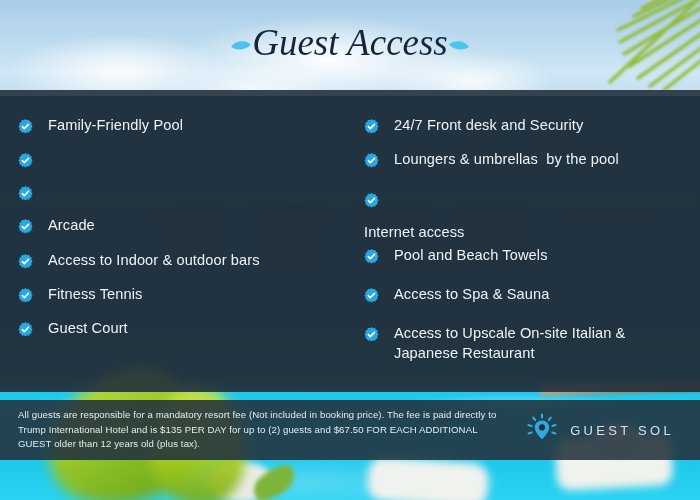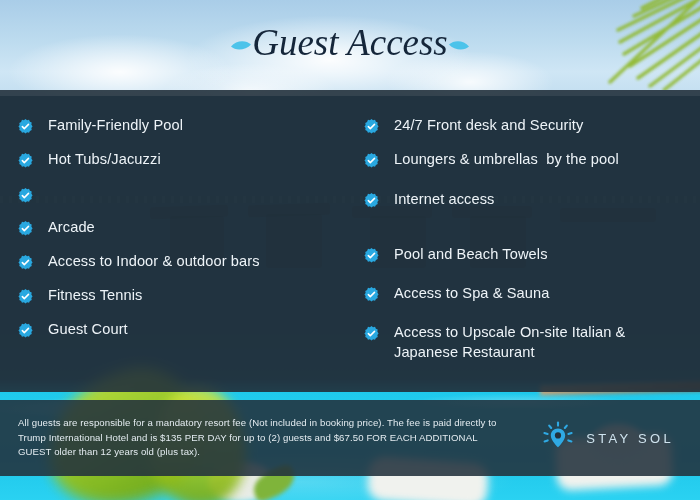--- a/index.html
+++ b/index.html
@@ -92,21 +92,21 @@
 
   .item{ display:flex; align-items:flex-start; gap:15px; margin-bottom:15px; }
   .item .badge{ flex:none; width:15px; height:15px; margin-top:3px; }
   .item .label{
     font-size:14.6px; line-height:1.32; color:#eef4f8;
     font-weight:400; letter-spacing:.1px; white-space:pre-wrap;
   }
 
   
   .footer{
-    position:absolute; left:0; top:400px; width:700px; height:76px;
+    position:absolute; left:0; top:400px; width:700px; height:60px;
     background:rgba(34,49,60,.88);
     display:flex; align-items:center; justify-content:space-between;
     padding:0 18px;
   }
   .disclaimer{
     font-size:9.6px; line-height:1.55; color:#e4ecf1; max-width:490px; letter-spacing:.1px;
   }
   .brand{ display:flex; align-items:center; gap:11px; padding-right:8px; }
   .brand-mark{ width:34px; height:34px; flex:none; }
   .brand-name{
@@ -180,21 +180,20 @@
             <path d="M10 0l2.1 1.6 2.6-.5 1.2 2.4 2.4 1.2-.5 2.6L19.4 10l-1.6 2.1.5 2.6-2.4 1.2-1.2 2.4-2.6-.5L10 19.4l-2.1-1.6-2.6.5-1.2-2.4-2.4-1.2.5-2.6L.6 10l1.6-2.1-.5-2.6 2.4-1.2L5.3 1.1l2.6.5z" fill="#29a8e0"></path>
             <path d="M5.8 10.2l2.6 2.6 5.6-5.6" stroke="#fff" stroke-width="2.1" fill="none" stroke-linecap="round" stroke-linejoin="round"></path>
           </svg>
         <div class="label">Family-Friendly Pool</div>
       </div>
       <div class="item">
         <svg class="badge" viewBox="0 0 20 20">
             <path d="M10 0l2.1 1.6 2.6-.5 1.2 2.4 2.4 1.2-.5 2.6L19.4 10l-1.6 2.1.5 2.6-2.4 1.2-1.2 2.4-2.6-.5L10 19.4l-2.1-1.6-2.6.5-1.2-2.4-2.4-1.2.5-2.6L.6 10l1.6-2.1-.5-2.6 2.4-1.2L5.3 1.1l2.6.5z" fill="#29a8e0"></path>
             <path d="M5.8 10.2l2.6 2.6 5.6-5.6" stroke="#fff" stroke-width="2.1" fill="none" stroke-linecap="round" stroke-linejoin="round"></path>
           </svg>
-        <div class="label">Hot Tubs/Jacuzzi</div>
       </div>
       <div class="item">
         <svg class="badge" viewBox="0 0 20 20">
             <path d="M10 0l2.1 1.6 2.6-.5 1.2 2.4 2.4 1.2-.5 2.6L19.4 10l-1.6 2.1.5 2.6-2.4 1.2-1.2 2.4-2.6-.5L10 19.4l-2.1-1.6-2.6.5-1.2-2.4-2.4-1.2.5-2.6L.6 10l1.6-2.1-.5-2.6 2.4-1.2L5.3 1.1l2.6.5z" fill="#29a8e0"></path>
             <path d="M5.8 10.2l2.6 2.6 5.6-5.6" stroke="#fff" stroke-width="2.1" fill="none" stroke-linecap="round" stroke-linejoin="round"></path>
           </svg>
       </div>
       <div class="item">
         <svg class="badge" viewBox="0 0 20 20">
             <path d="M10 0l2.1 1.6 2.6-.5 1.2 2.4 2.4 1.2-.5 2.6L19.4 10l-1.6 2.1.5 2.6-2.4 1.2-1.2 2.4-2.6-.5L10 19.4l-2.1-1.6-2.6.5-1.2-2.4-2.4-1.2.5-2.6L.6 10l1.6-2.1-.5-2.6 2.4-1.2L5.3 1.1l2.6.5z" fill="#29a8e0"></path>
@@ -233,21 +232,21 @@
           </svg>
         <div class="label">24/7 Front desk and Security</div>
       </div>
       <div class="item" style="margin-bottom:20px;">
         <svg class="badge" viewBox="0 0 20 20">
             <path d="M10 0l2.1 1.6 2.6-.5 1.2 2.4 2.4 1.2-.5 2.6L19.4 10l-1.6 2.1.5 2.6-2.4 1.2-1.2 2.4-2.6-.5L10 19.4l-2.1-1.6-2.6.5-1.2-2.4-2.4-1.2.5-2.6L.6 10l1.6-2.1-.5-2.6 2.4-1.2L5.3 1.1l2.6.5z" fill="#29a8e0"></path>
             <path d="M5.8 10.2l2.6 2.6 5.6-5.6" stroke="#fff" stroke-width="2.1" fill="none" stroke-linecap="round" stroke-linejoin="round"></path>
           </svg>
         <div class="label">Loungers &amp; umbrellas  by the pool</div>
       </div>
-      <div class="item" style="margin-bottom:36px;">
+      <div class="item" style="margin-bottom:4px;flex-direction:column;">
         <svg class="badge" viewBox="0 0 20 20">
             <path d="M10 0l2.1 1.6 2.6-.5 1.2 2.4 2.4 1.2-.5 2.6L19.4 10l-1.6 2.1.5 2.6-2.4 1.2-1.2 2.4-2.6-.5L10 19.4l-2.1-1.6-2.6.5-1.2-2.4-2.4-1.2.5-2.6L.6 10l1.6-2.1-.5-2.6 2.4-1.2L5.3 1.1l2.6.5z" fill="#29a8e0"></path>
             <path d="M5.8 10.2l2.6 2.6 5.6-5.6" stroke="#fff" stroke-width="2.1" fill="none" stroke-linecap="round" stroke-linejoin="round"></path>
           </svg>
         <div class="label">Internet access</div>
       </div>
       <div class="item" style="margin-bottom:20px;">
         <svg class="badge" viewBox="0 0 20 20">
             <path d="M10 0l2.1 1.6 2.6-.5 1.2 2.4 2.4 1.2-.5 2.6L19.4 10l-1.6 2.1.5 2.6-2.4 1.2-1.2 2.4-2.6-.5L10 19.4l-2.1-1.6-2.6.5-1.2-2.4-2.4-1.2.5-2.6L.6 10l1.6-2.1-.5-2.6 2.4-1.2L5.3 1.1l2.6.5z" fill="#29a8e0"></path>
             <path d="M5.8 10.2l2.6 2.6 5.6-5.6" stroke="#fff" stroke-width="2.1" fill="none" stroke-linecap="round" stroke-linejoin="round"></path>
@@ -281,17 +280,17 @@
           <line x1="25.8" y1="4.6" x2="23.8" y2="7"></line>
           <line x1="8.2" y1="4.6" x2="10.2" y2="7"></line>
           <line x1="30.6" y1="12" x2="27.4" y2="13"></line>
           <line x1="3.4" y1="12" x2="6.6" y2="13"></line>
           <line x1="30.4" y1="20.4" x2="27.3" y2="19.4"></line>
           <line x1="3.6" y1="20.4" x2="6.7" y2="19.4"></line>
         </g>
         <path d="M17 7.5c-4.2 0-7.2 3.1-7.2 7 0 5 7.2 11.8 7.2 11.8s7.2-6.8 7.2-11.8c0-3.9-3-7-7.2-7z" fill="#2fa9e3"></path>
         <circle cx="17" cy="14.4" r="3.1" fill="#22313c"></circle>
       </svg>
-      <div class="brand-name">STAY SOL</div>
+      <div class="brand-name">GUEST SOL</div>
     </div>
   </div>
 
 </div>
 
 </body></html>

